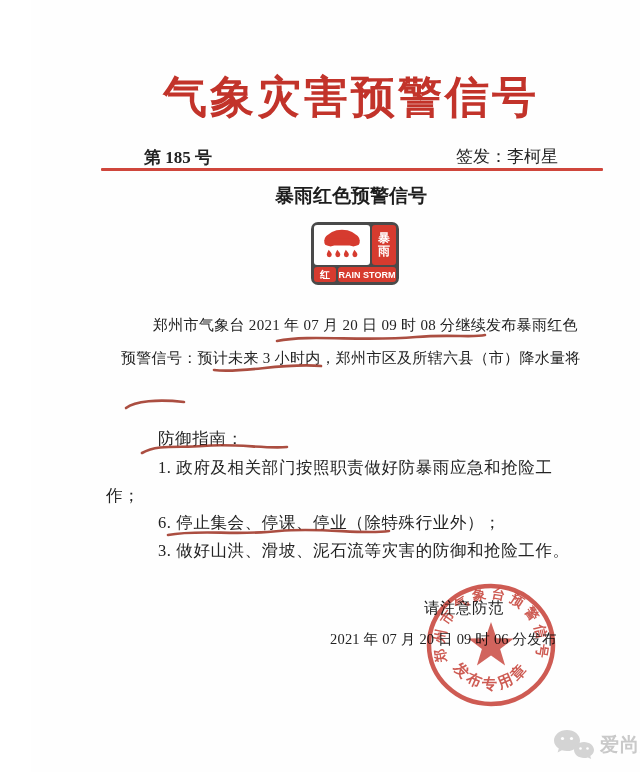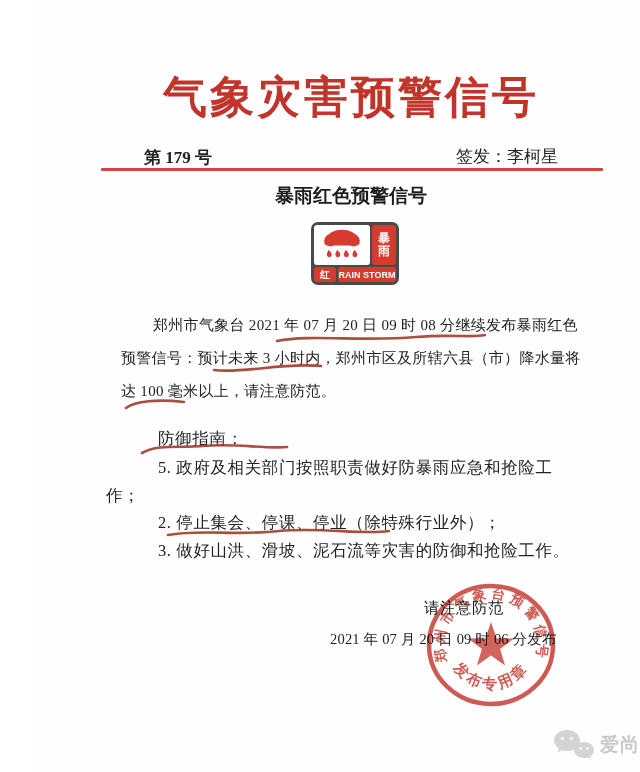--- a/index.html
+++ b/index.html
@@ -63,21 +63,21 @@
   .watermark{position:absolute;top:728px;left:520px;display:flex;align-items:center;gap:5px;}
   .wm-text{font-size:19px;font-weight:700;color:var(--watermark-gray);letter-spacing:1px;white-space:nowrap;font-family:"Liberation Sans","DejaVu Sans",sans-serif;}
 </style>
 </head>
 <body>
 
 <div class="page">
 
   <h1 class="doc-title">气象灾害预警信号</h1>
 
-  <div class="meta-left">第 179 号</div>
+  <div class="meta-left">第 185 号</div>
   <div class="meta-right">签发：李柯星</div>
   <div class="red-rule"></div>
 
   <h2 class="subtitle">暴雨红色预警信号</h2>
 
   <div class="warn-icon">
     <div class="wi-top">
       <div class="wi-cloud-panel">
         <svg width="50" height="38" viewBox="0 0 52 40" aria-hidden="true">
           <g fill="#d63b2f">
@@ -98,26 +98,25 @@
       </div>
     </div>
     <div class="wi-bottom">
       <div class="wi-level">红</div>
       <div class="wi-eng">RAIN STORM</div>
     </div>
   </div>
 
   <div class="bodyline indent l1">郑州市气象台 2021 年 07 月 20 日 09 时 08 分继续发布暴雨红色</div>
   <div class="bodyline l2">预警信号：预计未来 3 小时内，郑州市区及所辖六县（市）降水量将</div>
-  <div class="bodyline l3">达 100 毫米以上，请注意防范。</div>
 
   <div class="guideline gh">防御指南：</div>
-  <div class="guideline g1a">5. 政府及相关部门按照职责做好防暴雨应急和抢险工</div>
+  <div class="guideline g1a">1. 政府及相关部门按照职责做好防暴雨应急和抢险工</div>
   <div class="guideline g1b">作；</div>
-  <div class="guideline g2">2. 停止集会、停课、停业（除特殊行业外）；</div>
+  <div class="guideline g2">6. 停止集会、停课、停业（除特殊行业外）；</div>
   <div class="guideline g3">3. 做好山洪、滑坡、泥石流等灾害的防御和抢险工作。</div>
 
   <div class="sign">请注意防范</div>
   <div class="issue-date">2021 年 07 月 20 日 09 时 06 分发布</div>
 
   <svg class="seal" viewBox="0 0 136 128" aria-hidden="true">
     <defs>
       <path id="sealTopArc" d="M 23.8,79.1 A 47,47 0 1 1 112.2,79.1" fill="none"></path>
       <path id="sealBottomArc" d="M 32,88.2 A 44,44 0 0 0 104,88.2" fill="none"></path>
     </defs>

